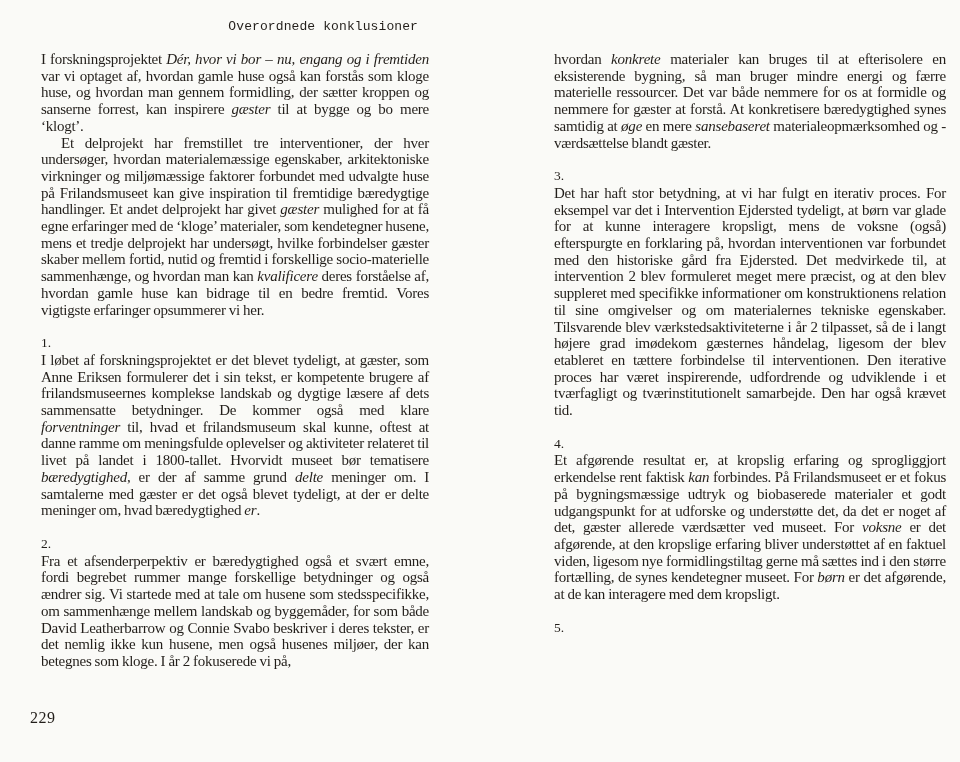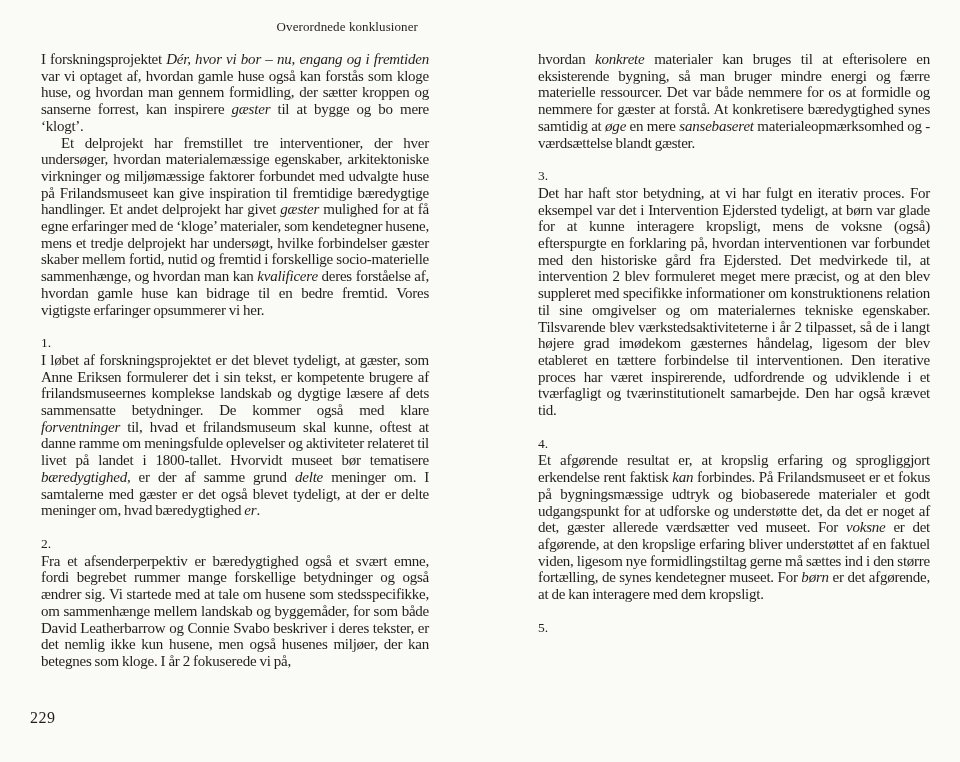--- a/index.html
+++ b/index.html
@@ -22,36 +22,37 @@
     top: 19px;
     font-size: 13px;
     line-height: 15px;
     letter-spacing: 0.1px;
     white-space: nowrap;
   }
   .running-head.left {
     left: 30px;
     width: 388px;
     text-align: right;
+    font-family: Liberation Mono, monospace;
   }
   .running-head.right {
     left: 538px;
     width: 392px;
     text-align: left;
   }
   .page-column {
     position: absolute;
     top: 51px;
   }
   .page-column.left {
     left: 41px;
     width: 388px;
   }
   .page-column.right {
-    left: 538px;
+    left: 554px;
     width: 392px;
   }
   .body-par {
     margin: 0;
     font-size: 15px;
     line-height: 16.7px;
     letter-spacing: -0.25px;
     word-spacing: -0.4px;
     text-align: justify;
   }

